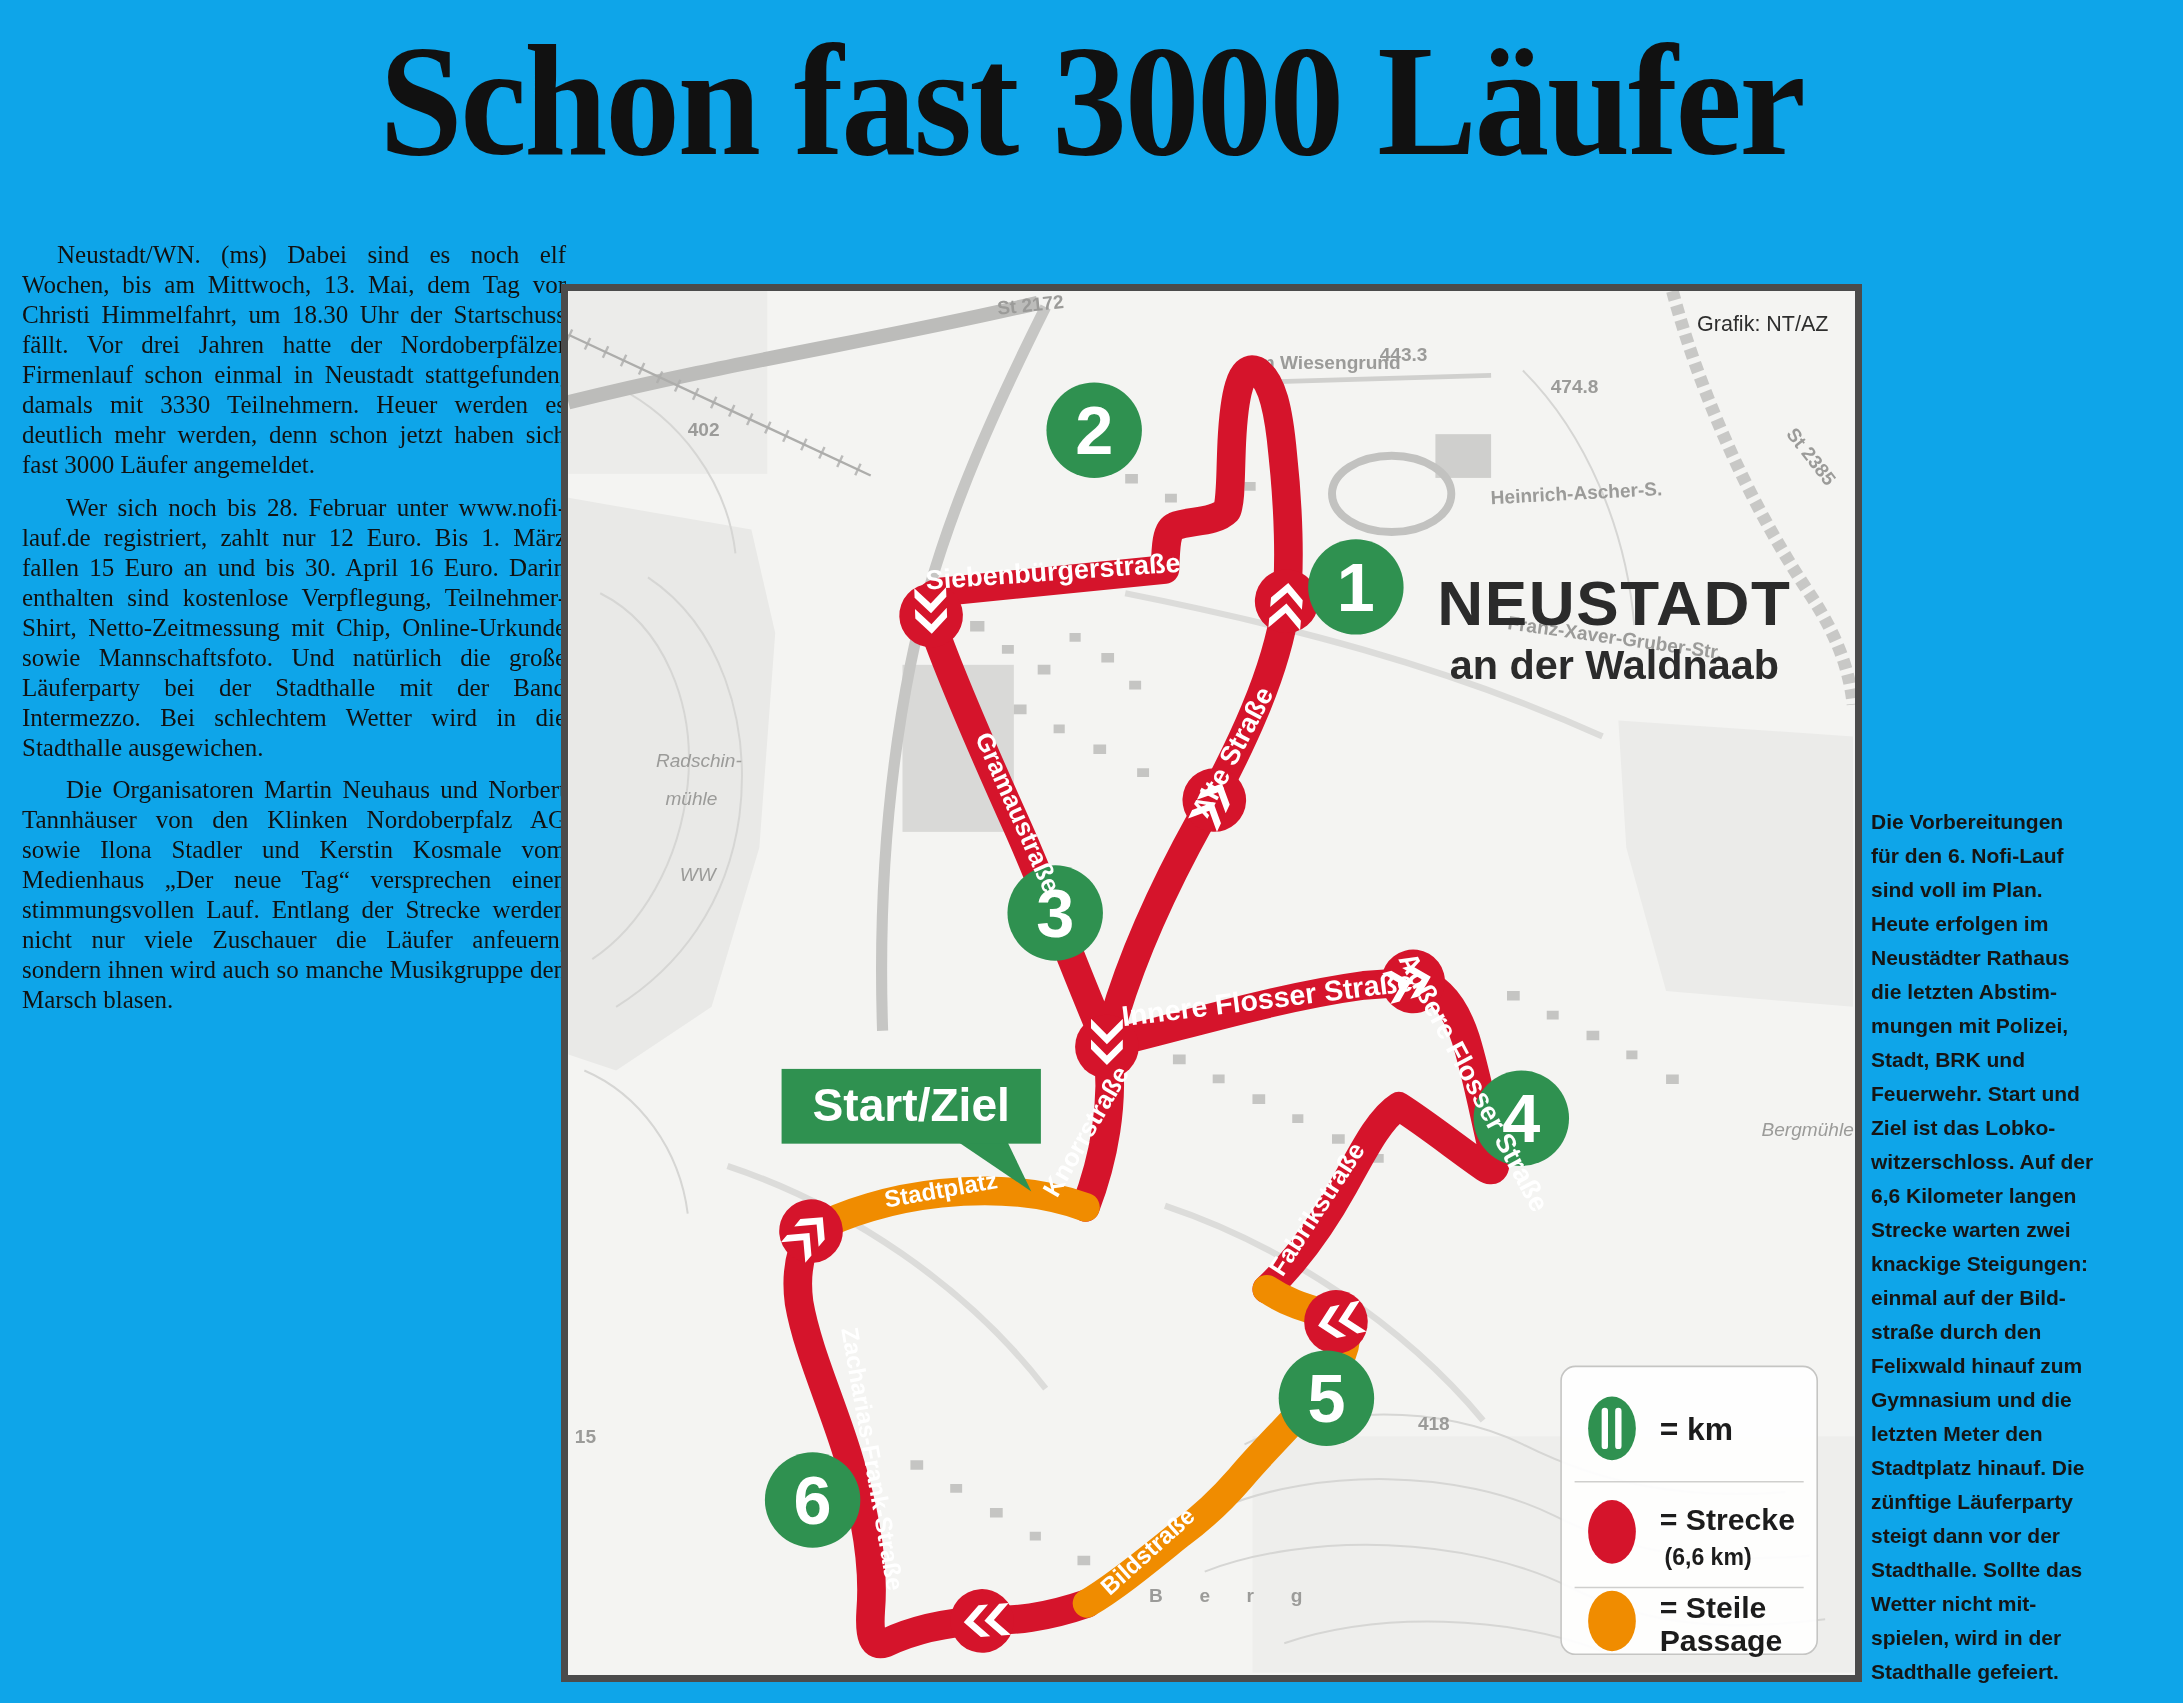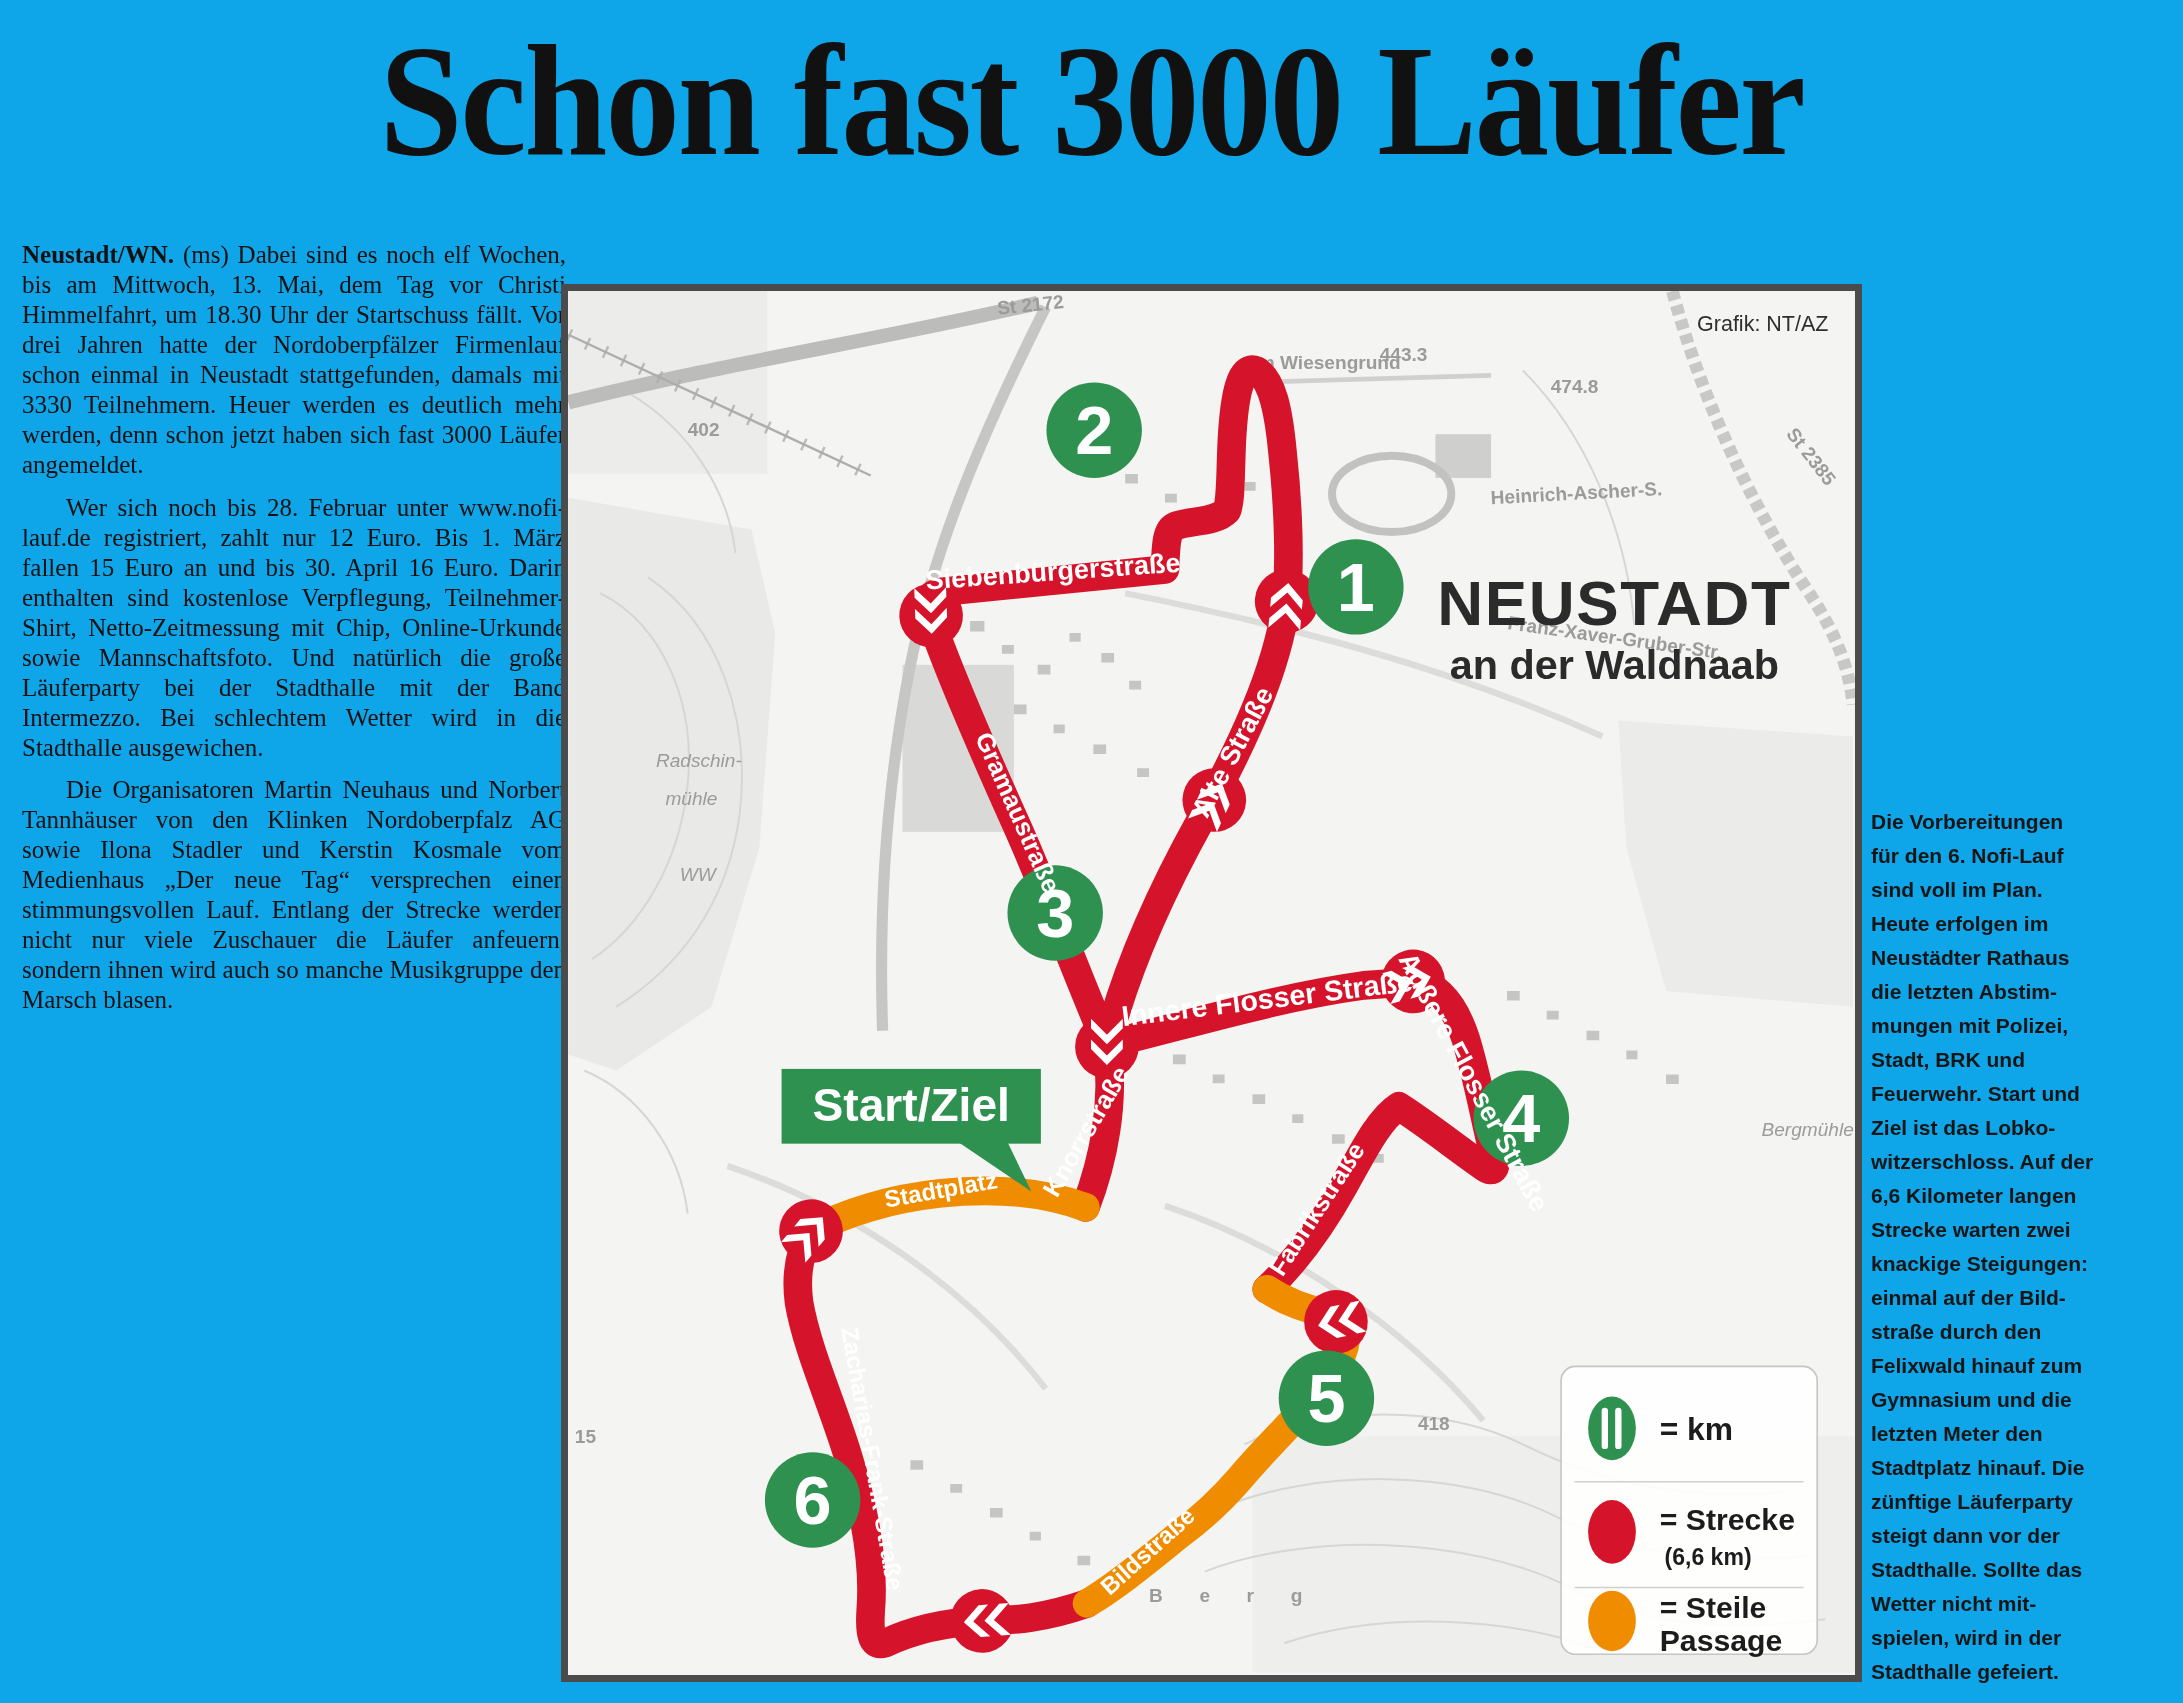--- a/index.html
+++ b/index.html
@@ -6,21 +6,21 @@
   .page{position:relative;width:2183px;height:1703px;background:#0ea5e9;overflow:hidden;
         font-family:"Liberation Serif",serif;color:#111;}
   .headline{position:absolute;left:0;top:12.7px;width:2183px;text-align:center;
             font-size:159px;font-weight:700;letter-spacing:-2.4px;line-height:1.1;
             transform:scaleX(.94);transform-origin:50% 0;white-space:nowrap;}
   
   .leftcol{position:absolute;left:22px;top:240px;width:544px;}
   .lead{font-size:34px;line-height:43px;font-weight:700;margin:0 0 27px 0;}
   .body-p{font-size:25px;line-height:30px;text-align:justify;margin:0 0 12.7px 0;}
   .body-p.indent{text-indent:44px;}
-  .body-p b{font-weight:700;}
+  .body-p b{font-weight:400;margin-left:35px;}
   
   .rightcol{position:absolute;left:1871px;top:805px;width:310px;
             font-family:"Liberation Sans",sans-serif;font-weight:700;
             font-size:21px;line-height:34px;color:#151515;white-space:pre-line;}
   
   .mapframe{position:absolute;left:561px;top:284px;width:1287px;height:1384px;
             border:7.2px solid #4b4b4b;background:#f4f4f2;}
   .mapframe svg{display:block;}
   text{font-family:"Liberation Sans",sans-serif;}
   .bglabel{fill:#9b9b99;font-size:24px;font-weight:700;}

